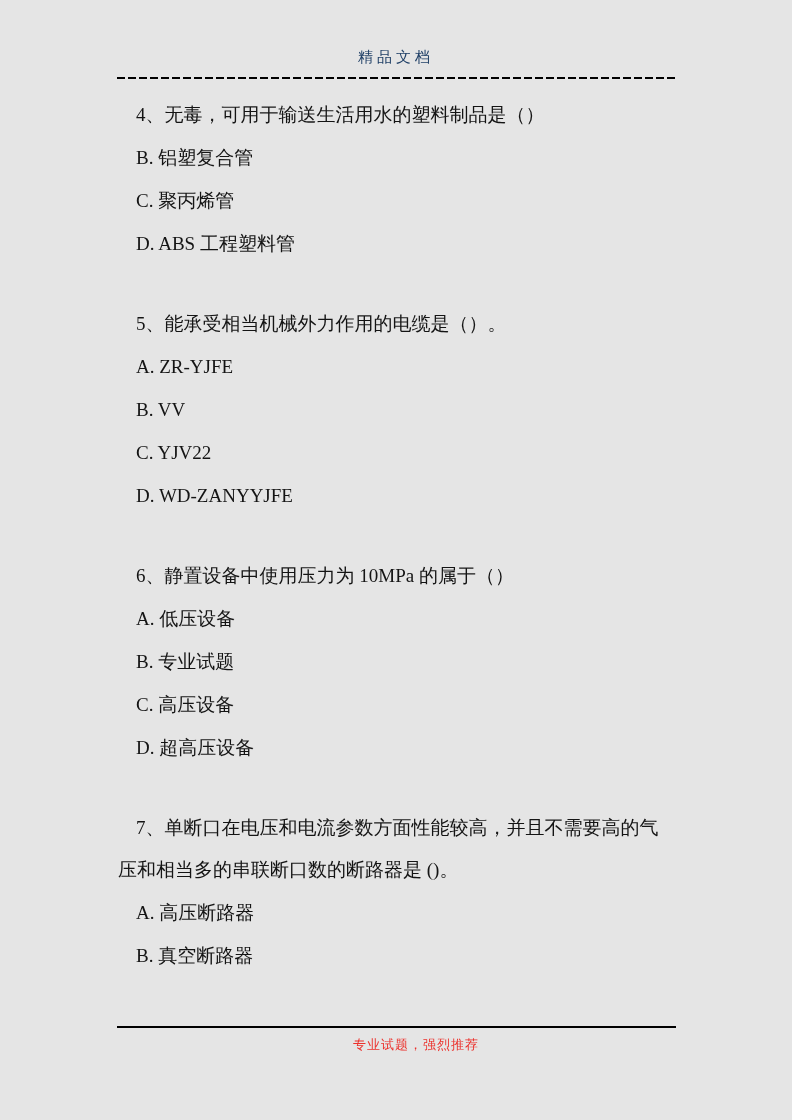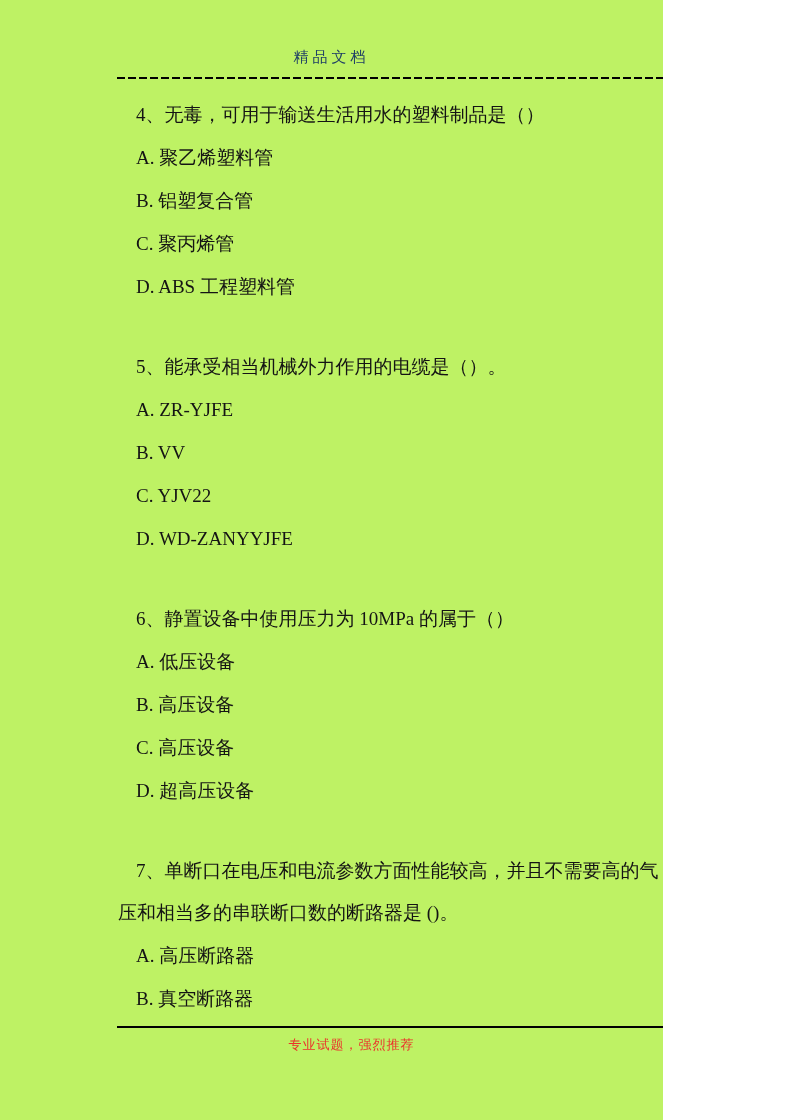--- a/index.html
+++ b/index.html
@@ -2,23 +2,23 @@
 <html style="--header-blue: #1f3f66; --footer-red: #ec302b; --rule-black: #000000; --body-black: #141414;"><head>
 <meta charset="utf-8">
 <style>
   html, body {
     margin: 0;
     padding: 0;
     background: #ffffff;
   }
   .page {
     position: relative;
-    width: 663px;
+    width: 792px;
     height: 1120px;
-    background: #bef264;
+    background: #e5e5e5;
     overflow: hidden;
     font-family: "Liberation Serif", "DejaVu Serif", serif;
     color: var(--body-black, #141414);
   }
   
   .header-title {
     position: absolute;
     top: 47px;
     left: 0;
     width: 100%;
@@ -87,36 +87,35 @@
 
 <div class="page">
 
   <div class="header-title">精品文档</div>
 
   <div class="header-rule"></div>
 
   <div class="content">
       <div class="question">
         <p>4、无毒，可用于输送生活用水的塑料制品是（）</p>
-        <p>A. 聚乙烯塑料管</p>
         <p>B. 铝塑复合管</p>
         <p>C. 聚丙烯管</p>
         <p>D. ABS 工程塑料管</p>
       </div>
       <div class="question">
         <p>5、能承受相当机械外力作用的电缆是（）。</p>
         <p>A. ZR-YJFE</p>
         <p>B. VV</p>
         <p>C. YJV22</p>
         <p>D. WD-ZANYYJFE</p>
       </div>
       <div class="question">
         <p>6、静置设备中使用压力为 10MPa 的属于（）</p>
         <p>A. 低压设备</p>
-        <p>B. 高压设备</p>
+        <p>B. 专业试题</p>
         <p>C. 高压设备</p>
         <p>D. 超高压设备</p>
       </div>
       <div class="question">
         <p>7、单断口在电压和电流参数方面性能较高，并且不需要高的气压和相当多的串联断口数的断路器是 ()。</p>
         <p>A. 高压断路器</p>
         <p>B. 真空断路器</p>
       </div>
     </div>
 

